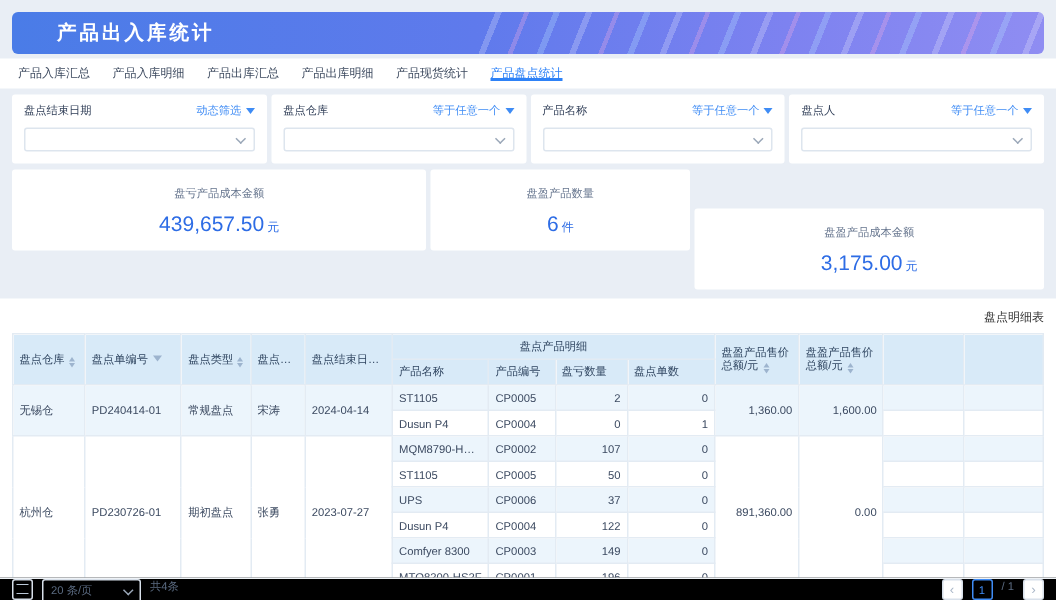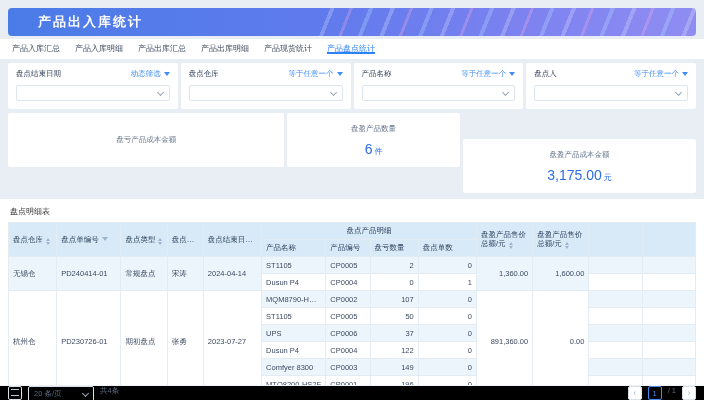--- a/index.html
+++ b/index.html
@@ -35,21 +35,21 @@
   .cards { display:flex; gap:3px; margin:4px 8px 0; }
   .card { background:#fff; border-radius:2px; height:54px; flex:1; display:flex; flex-direction:column;
           align-items:center; justify-content:center; gap:7px; }
   .card.wide { flex:1.6; } .card.wide2 { flex:1.35;margin-top:26px; }
   .card-label { font-size:7.5px; color:#66758e; }
   .card-value { font-size:14px; color:#2d6ce5; }
   .card-unit { font-size:8px; margin-left:2px; }
 
   
   .table-panel { background:#fff; margin-top:6px; height:223px; position:relative; padding:6px 8px 0; overflow:hidden; }
-  .table-title { font-size:8px; color:#333; margin:1px 0 5px 2px; }
+  .table-title { font-size:8px; color:#333; margin:1px 0 5px 2px;text-align:right; }
   table { border-collapse:collapse; width:100%; table-layout:fixed; font-size:7.5px; color:#3c4a61; }
   th, td { border:1px solid #e3ebf3; padding:0 4px; height:17px; overflow:hidden; white-space:nowrap; text-overflow:ellipsis; }
   thead th { background:#d8eaf8; font-weight:normal; color:#2f4560; text-align:left; }
   thead th.wrap { white-space:normal; line-height:1.25; padding:1px 4px; }
   td.num, th.num { text-align:right; }
   td.bg-a { background:#ecf5fc; } td.bg-b { background:#ffffff; }
   .sort { display:inline-flex; flex-direction:column; gap:1px; margin-left:3px; vertical-align:1px; }
   .sort .up { width:0;height:0;border-left:2.5px solid transparent;border-right:2.5px solid transparent;border-bottom:3px solid #9db4ce; }
   .sort .dn { width:0;height:0;border-left:2.5px solid transparent;border-right:2.5px solid transparent;border-top:3px solid #9db4ce; }
   .caret-gray { display:inline-block; width:0; height:0; border-left:3px solid transparent; border-right:3px solid transparent;
@@ -133,20 +133,21 @@
     </div>
     <div class="filter-select">
       <span class="chev"></span>
     </div>
   </div>
 </div>
 
 <div class="cards">
   <div class="card wide">
     <div class="card-label">盘亏产品成本金额</div>
+    <div class="card-value"><span>439,657.50</span><span class="card-unit">元</span></div>
   </div>
   <div class="card">
     <div class="card-label">盘盈产品数量</div>
     <div class="card-value"><span>6</span><span class="card-unit">件</span></div>
   </div>
   <div class="card wide2">
     <div class="card-label">盘盈产品成本金额</div>
     <div class="card-value"><span>3,175.00</span><span class="card-unit">元</span></div>
   </div>
 </div>

